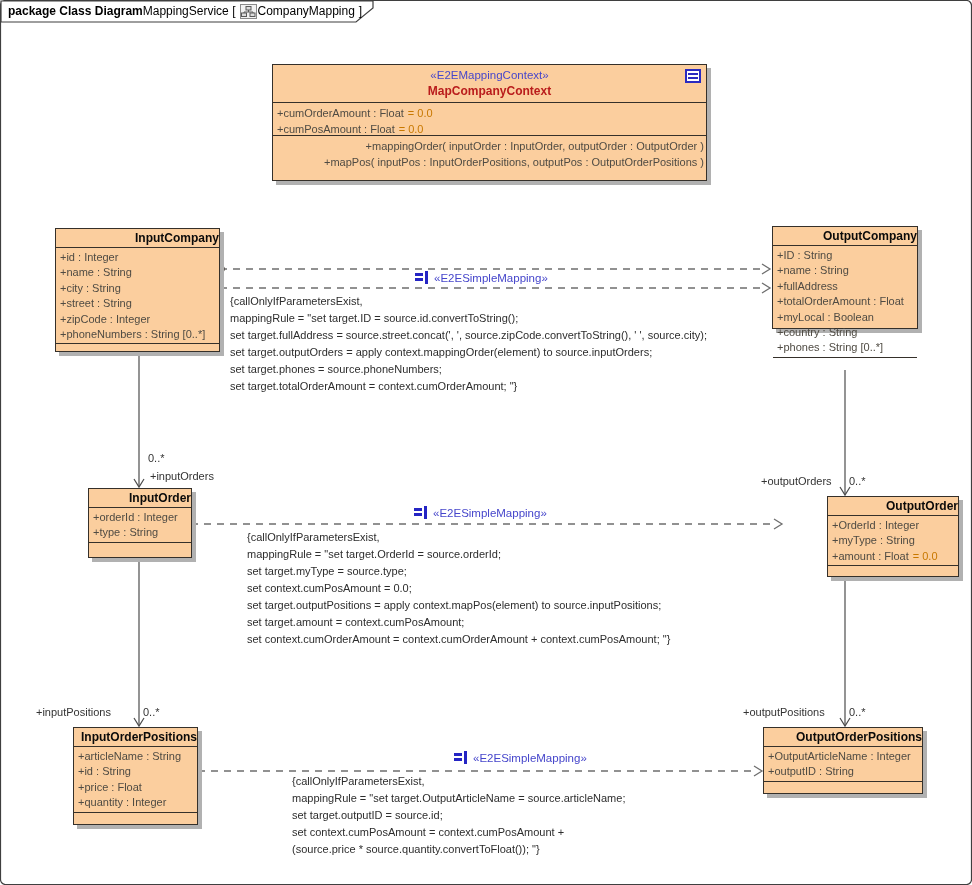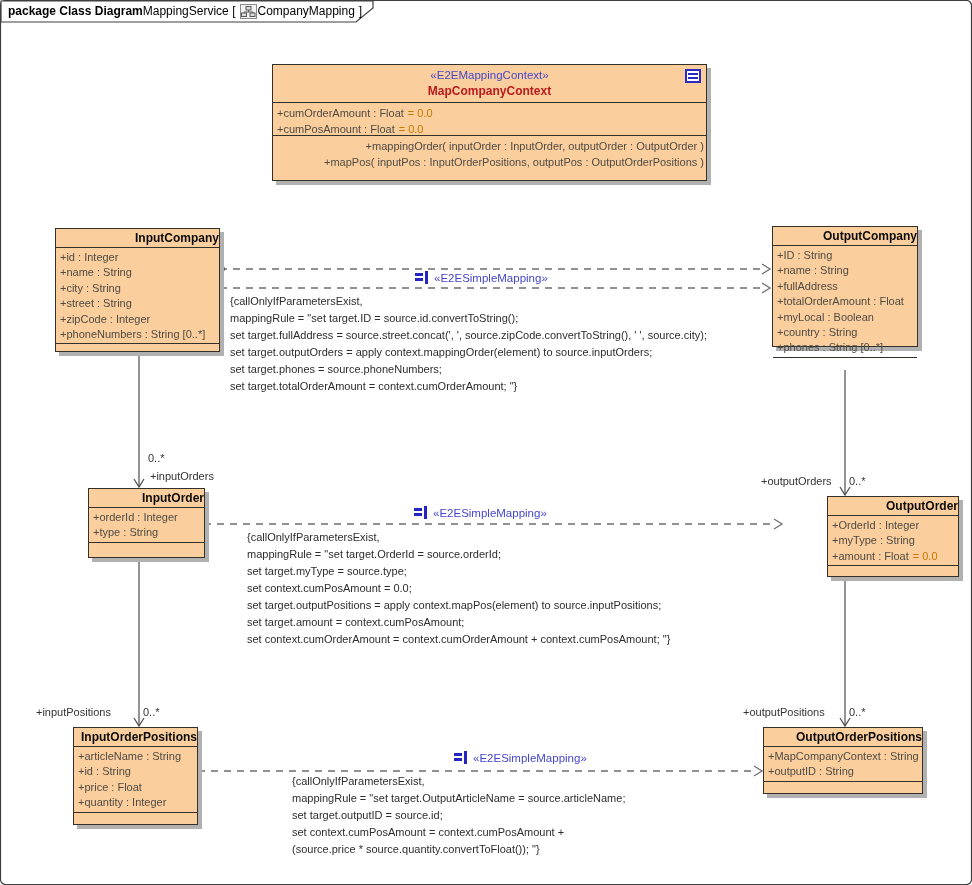--- a/index.html
+++ b/index.html
@@ -135,35 +135,35 @@
       <div class="attr"><span>+id : Integer</span></div>
       <div class="attr"><span>+name : String</span></div>
       <div class="attr"><span>+city : String</span></div>
       <div class="attr"><span>+street : String</span></div>
       <div class="attr"><span>+zipCode : Integer</span></div>
       <div class="attr"><span>+phoneNumbers : String [0..*]</span></div>
     </div>
     <div class="cls-empty" style="height:11px"></div>
   </div>
 
-  <div class="cls" style="left:772px;top:226px;width:146px;height:121px">
+  <div class="cls" style="left:772px;top:226px;width:146px;height:103px">
     <div class="cls-title">OutputCompany</div>
     <div class="cls-attrs">
       <div class="attr"><span>+ID : String</span></div>
       <div class="attr"><span>+name : String</span></div>
       <div class="attr"><span>+fullAddress</span></div>
       <div class="attr"><span>+totalOrderAmount : Float</span></div>
       <div class="attr"><span>+myLocal : Boolean</span></div>
       <div class="attr"><span>+country : String</span></div>
       <div class="attr"><span>+phones : String [0..*]</span></div>
     </div>
     <div class="cls-empty"></div>
   </div>
 
-  <div class="cls" style="left:88px;top:488px;width:117px;height:70px">
+  <div class="cls" style="left:88px;top:488px;width:104px;height:70px">
     <div class="cls-title">InputOrder</div>
     <div class="cls-attrs">
       <div class="attr"><span>+orderId : Integer</span></div>
       <div class="attr"><span>+type : String</span></div>
     </div>
     <div class="cls-empty" style="height:18px"></div>
   </div>
 
   <div class="cls" style="left:827px;top:496px;width:132px;height:81px">
     <div class="cls-title">OutputOrder</div>
@@ -182,21 +182,21 @@
       <div class="attr"><span>+id : String</span></div>
       <div class="attr"><span>+price : Float</span></div>
       <div class="attr"><span>+quantity : Integer</span></div>
     </div>
     <div class="cls-empty"></div>
   </div>
 
   <div class="cls" style="left:763px;top:727px;width:160px;height:67px">
     <div class="cls-title">OutputOrderPositions</div>
     <div class="cls-attrs">
-      <div class="attr"><span>+MapCompanyContext : String</span></div>
+      <div class="attr"><span>+OutputArticleName : Integer</span></div>
       <div class="attr"><span>+outputID : String</span></div>
     </div>
     <div class="cls-empty"></div>
   </div>
 
   <div class="maplabel" style="left:412px;top:271px">
     <span class="mapicon">
         <i class="h1"></i>
         <i class="h2"></i>
         <i class="v"></i>

